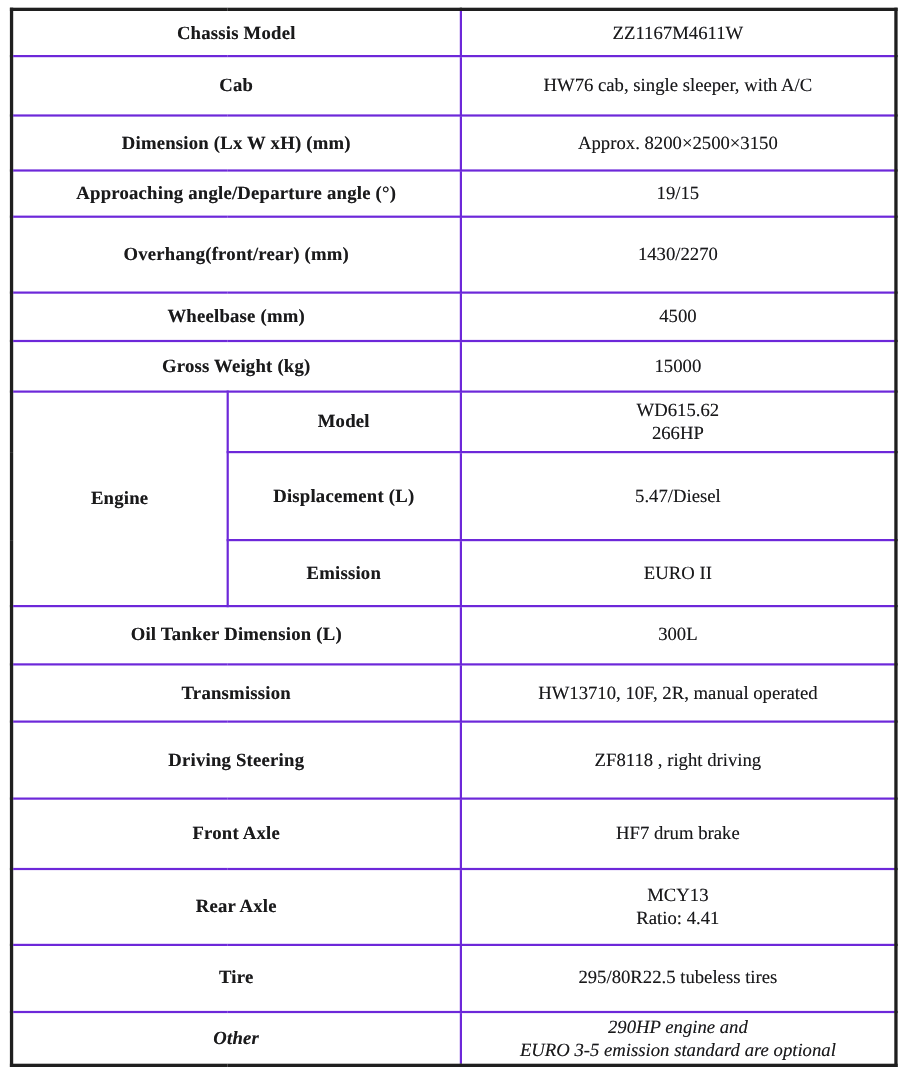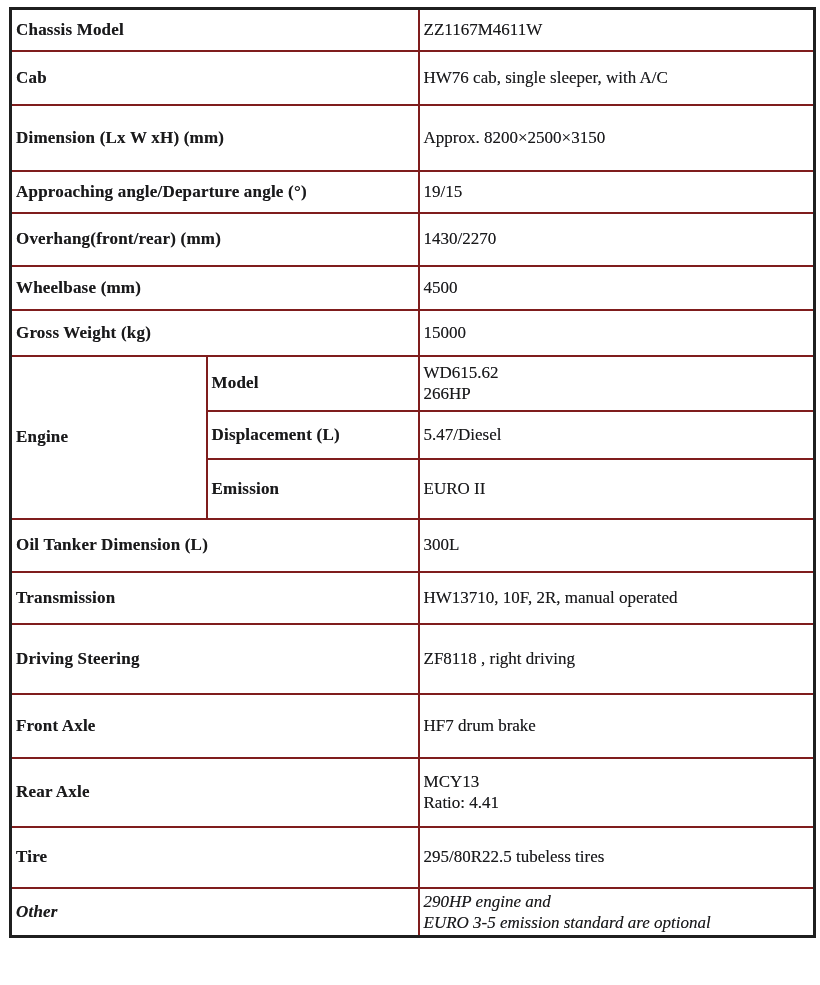--- a/index.html
+++ b/index.html
@@ -17,22 +17,22 @@
   }
   table.spec-table {
     position: absolute;
     left: 9px;
     top: 7px;
     width: 804px;
     border-collapse: collapse;
     table-layout: fixed;
   }
   table.spec-table td {
-    border: 2px solid #7f1d1d;
-    text-align: left;
+    border: 2px solid #6d28d9;
+    text-align: center;
     vertical-align: middle;
     padding: 2px 4px;
     font-size: 17px;
     line-height: 1.25;
     overflow: hidden;
   }
   table.spec-table {
     border: 3px solid #1f1f1f;
   }
   td.lbl {
@@ -62,47 +62,47 @@
     </colgroup>
     <tbody>
       <tr style="height:42px">
         <td colspan="2" class="lbl">Chassis Model</td>
         <td class="val">ZZ1167M4611W</td>
       </tr>
       <tr style="height:54px">
         <td colspan="2" class="lbl">Cab</td>
         <td class="val">HW76 cab, single sleeper, with A/C</td>
       </tr>
-      <tr style="height:66px">
+      <tr style="height:50px">
         <td colspan="2" class="lbl">Dimension (Lx W xH) (mm)</td>
         <td class="val">Approx. 8200×2500×3150</td>
       </tr>
       <tr style="height:42px">
         <td colspan="2" class="lbl">Approaching angle/Departure angle (°)</td>
         <td class="val">19/15</td>
       </tr>
-      <tr style="height:53px">
+      <tr style="height:69px">
         <td colspan="2" class="lbl">Overhang(front/rear) (mm)</td>
         <td class="val">1430/2270</td>
       </tr>
       <tr style="height:44px">
         <td colspan="2" class="lbl">Wheelbase (mm)</td>
         <td class="val">4500</td>
       </tr>
       <tr style="height:46px">
         <td colspan="2" class="lbl">Gross Weight (kg)</td>
         <td class="val">15000</td>
       </tr>
       <tr style="height:55px">
         <td rowspan="3" class="lbl">Engine</td>
         <td class="lbl">Model</td>
         <td class="val">WD615.62
 266HP</td>
       </tr>
-      <tr style="height:48px">
+      <tr style="height:80px">
         <td class="lbl">Displacement (L)</td>
         <td class="val">5.47/Diesel</td>
       </tr>
       <tr style="height:60px">
         <td class="lbl">Emission</td>
         <td class="val">EURO II</td>
       </tr>
       <tr style="height:53px">
         <td colspan="2" class="lbl">Oil Tanker Dimension (L)</td>
         <td class="val">300L</td>

